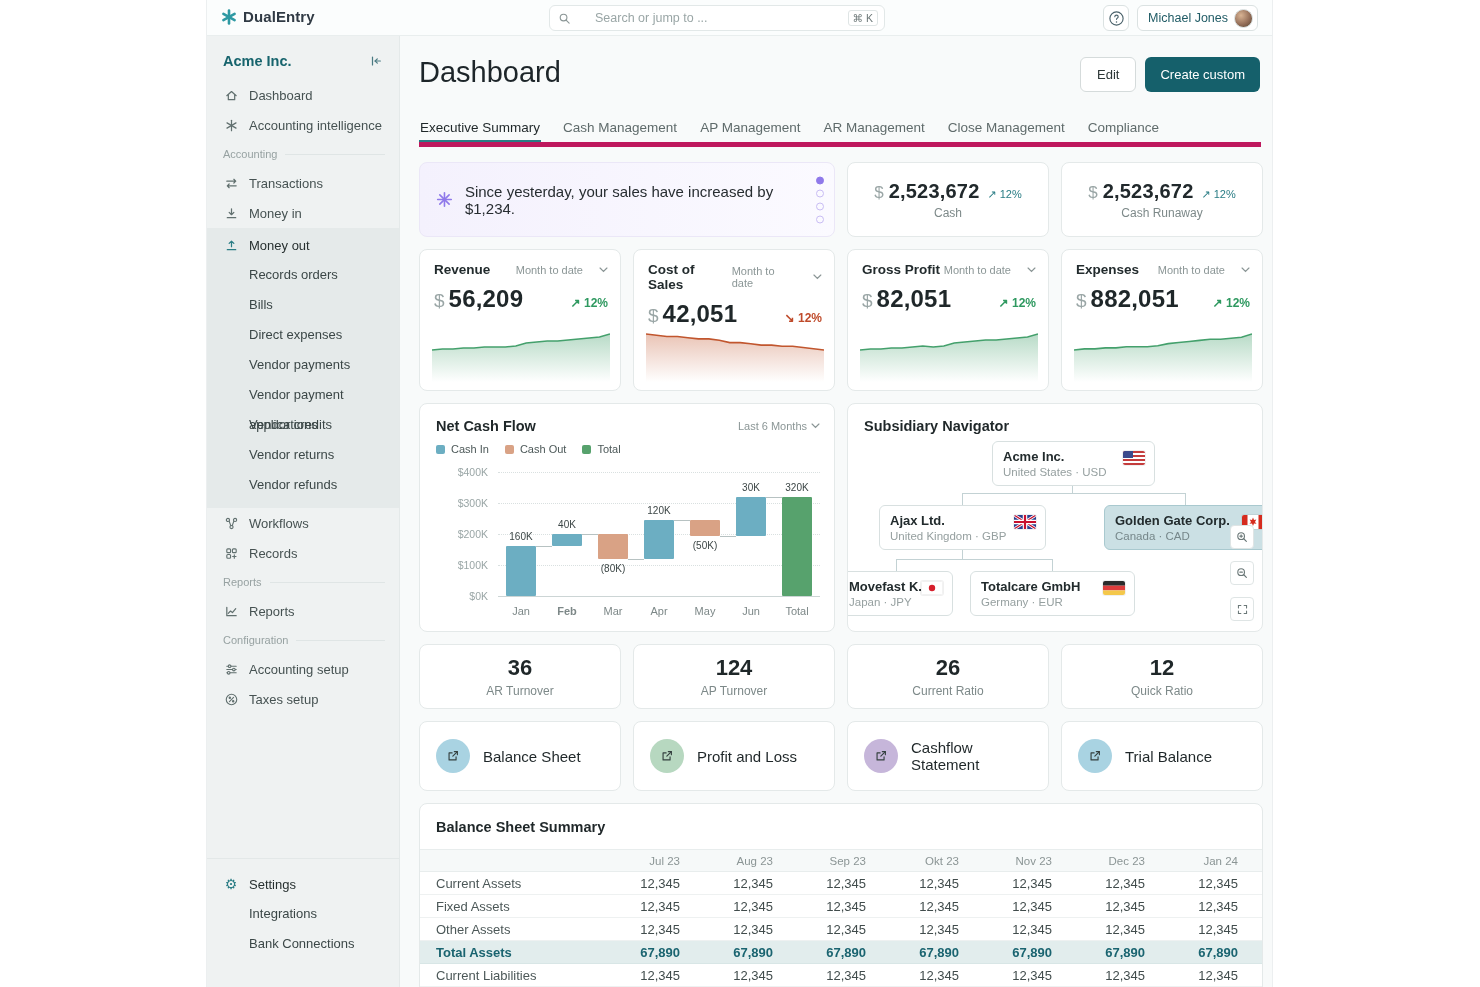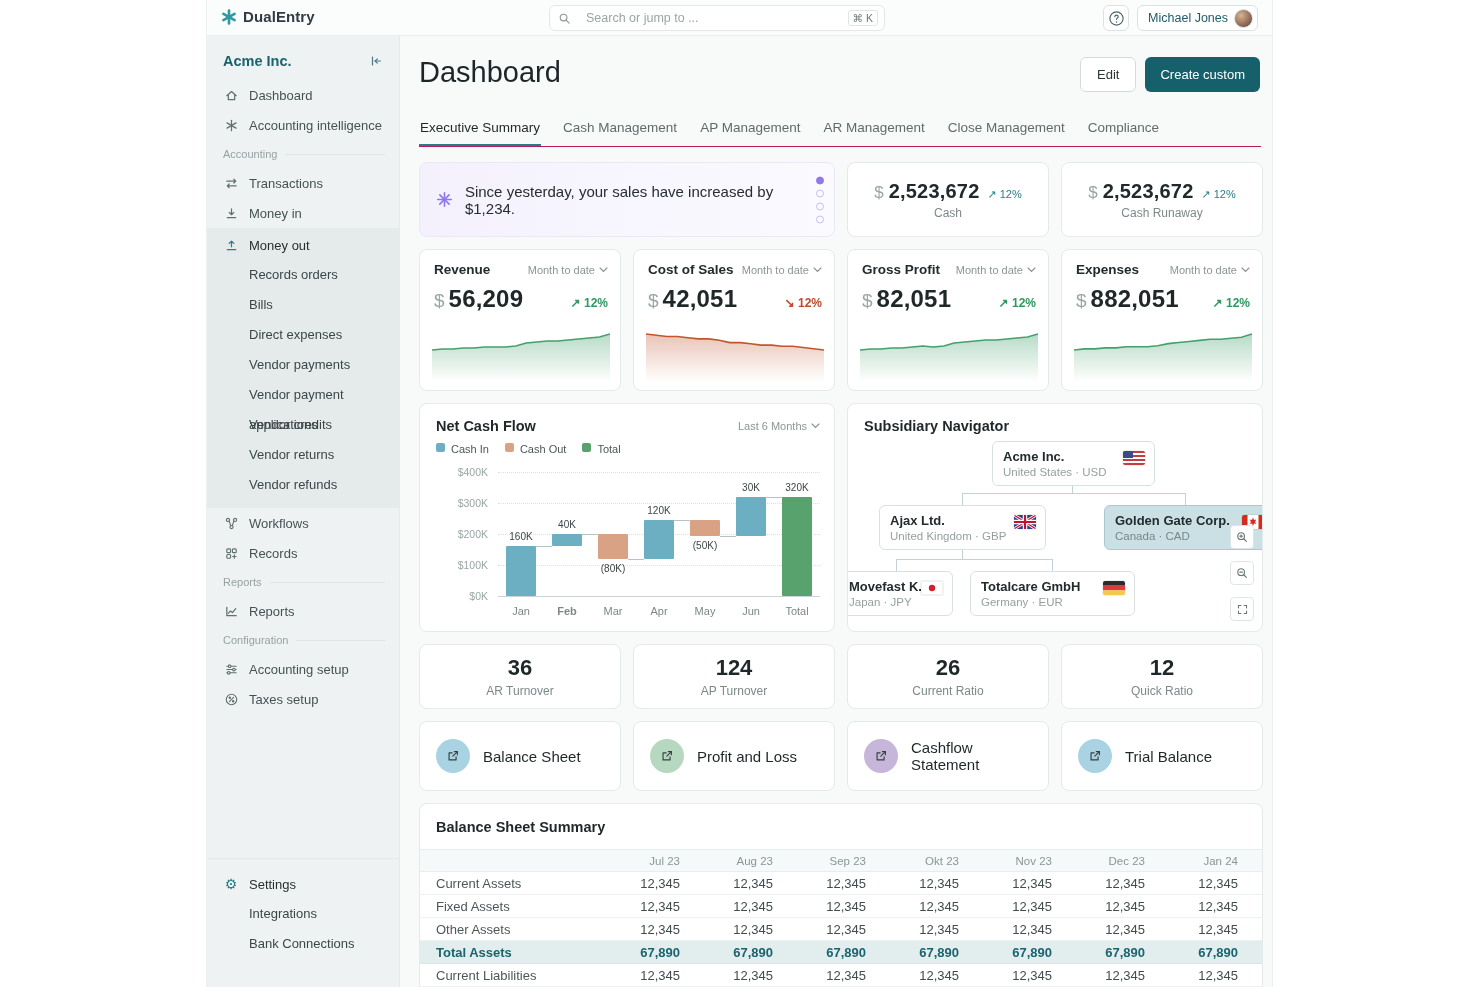--- a/index.html
+++ b/index.html
@@ -9,21 +9,21 @@
   .app{position:absolute;left:206px;top:0;width:1067px;height:987px;background:#f8fafa;
     border-left:1px solid #eceff0;border-right:1px solid #eceff0;}
 
   
   .topbar{position:absolute;left:0;top:0;width:100%;height:36px;background:#fbfdfd;
     border-bottom:1px solid #e9eeee;z-index:5;}
   .logo{position:absolute;left:14px;top:8px;display:flex;align-items:center;gap:6px;cursor:pointer;}
   .logo-text{font-size:15px;font-weight:bold;color:#303a44;letter-spacing:.1px;}
   .search{position:absolute;left:342px;top:5px;width:336px;height:26px;background:#fff;
     border:1px solid #e2e8e8;border-radius:6px;display:flex;align-items:center;padding:0 6px 0 8px;cursor:text;}
-  .search .ph{flex:1;font-size:12.5px;color:#9aa6a6;margin-left:15px;}
+  .search .ph{flex:1;font-size:12.5px;color:#9aa6a6;margin-left:24px;}
   .kbd{font-size:10.5px;color:#6d7878;border:1px solid #dfe5e5;border-radius:3px;
     padding:1px 4px;background:#fff;}
   .tb-right{position:absolute;right:14px;top:5px;display:flex;align-items:center;gap:8px;}
   .help-btn{width:26px;height:26px;border:1px solid #dbe2e2;background:#fff;border-radius:6px;
     display:flex;align-items:center;justify-content:center;cursor:pointer;padding:0;}
   .user-btn{height:26px;border:1px solid #dbe2e2;background:#fff;border-radius:6px;display:flex;
     align-items:center;gap:6px;padding:0 4px 0 10px;cursor:pointer;}
   .user-btn span.uname{font-size:12.5px;color:#215c66;}
   .avatar{width:19px;height:19px;border-radius:50%;
     background:radial-gradient(circle at 35% 32%, #d8b393 0%, #96705a 55%, #54402f 100%);
@@ -50,21 +50,21 @@
   .gear-glyph{font-size:14px;line-height:14px;color:#2a7d85;}
 
   
   .main{position:absolute;left:193px;top:36px;right:0;bottom:0;overflow:hidden;background:#f8fafa;}
   .page-title{position:absolute;left:19px;top:20px;margin:0;font-size:29px;font-weight:500;color:#1d2529;}
   .head-actions{position:absolute;right:12px;top:21px;display:flex;gap:9px;padding-left:22px;}
   .btn-edit{height:35px;padding:0 16px;border:1px solid #d5dbdb;background:#fff;border-radius:6px;
     font-size:13px;color:#2c3636;cursor:pointer;font-family:inherit;}
   .btn-create{height:35px;padding:0 15px;border:none;background:#15606b;border-radius:6px;
     font-size:13px;color:#fff;cursor:pointer;font-family:inherit;}
-  .tabs{position:absolute;left:19px;right:11px;top:82px;height:29px;border-bottom:1px solid #be185d;
+  .tabs{position:absolute;left:19px;right:11px;top:82px;height:29px;border-bottom:5px solid #be185d;
     display:flex;gap:21px;}
   .tab{font-size:13.5px;color:#5f6b6b;padding:2px 1px 10px 1px;cursor:pointer;white-space:nowrap;}
   .tab.active{color:#1f2729;border-bottom:2px solid #2a7d85;}
 
   .content{position:absolute;left:19px;top:126px;width:844px;display:grid;
     grid-template-columns:repeat(4,1fr);gap:12px;grid-auto-rows:min-content;}
   .card{background:#fff;border:1px solid #e4e9e9;border-radius:8px;position:relative;}
 
   
   .banner{grid-column:span 2;height:75px;display:flex;align-items:center;padding:0 46px 0 16px;
@@ -80,34 +80,34 @@
   .kpi-line{display:flex;align-items:baseline;gap:5px;}
   .kpi-cur{font-size:17px;color:#9aa6a6;}
   .kpi-num{font-size:20px;font-weight:bold;color:#21292c;letter-spacing:.2px;text-align:center;}
   .kpi-delta{font-size:11px;color:#2a7d85;margin-left:3px;}
   .kpi-label{font-size:12px;color:#7d8989;}
 
   
   .metric{height:142px;overflow:hidden;}
   .m-head{display:flex;align-items:center;justify-content:space-between;padding:12px 12px 0 14px;}
   .m-title{font-size:13.5px;font-weight:bold;color:#222b2d;}
-  .m-range{font-size:11px;color:#8b9696;display:flex;align-items:center;gap:4px;cursor:pointer;}
+  .m-range{font-size:11px;color:#8b9696;display:flex;align-items:center;gap:16px;cursor:pointer;}
   .m-val{display:flex;align-items:baseline;padding:8px 12px 0 14px;}
   .m-cur{font-size:19px;color:#9aa6a6;margin-right:4px;}
   .m-num{font-size:24px;font-weight:bold;color:#1f2729;letter-spacing:.2px;}
   .m-delta{margin-left:auto;font-size:12px;font-weight:bold;}
   .spark{position:absolute;left:12px;right:12px;bottom:8px;height:58px;}
 
   
   .ncf{grid-column:span 2;height:229px;overflow:hidden;}
   .panel-head{display:flex;align-items:center;justify-content:space-between;padding:14px 14px 0 16px;}
   .panel-title{font-size:14.5px;font-weight:bold;color:#1f2729;}
   .range-dd{font-size:11px;color:#8b9696;display:flex;align-items:center;gap:4px;cursor:pointer;}
   .legend{display:flex;gap:16px;padding:9px 0 0 16px;}
-  .lg-item{display:flex;align-items:flex-start;gap:6px;font-size:11px;color:#4c5858;}
+  .lg-item{display:flex;align-items:center;gap:6px;font-size:11px;color:#4c5858;}
   .lg-sw{width:9px;height:9px;border-radius:2px;}
   .wf{position:absolute;left:0;top:0;right:0;bottom:0;}
   .wf-grid{position:absolute;height:0;border-top:1px dotted #d9e0e0;}
   .wf-grid.zero{border-top:1px solid #ccd5d5;}
   .wf-ytick{position:absolute;width:68px;text-align:right;font-size:10.5px;color:#9aa6a6;}
   .wf-bar{position:absolute;border-radius:1px;}
   .wf-conn{position:absolute;height:1px;background:#b7c2c2;}
   .wf-vlabel{position:absolute;width:46px;text-align:center;font-size:10px;color:#3c4646;}
   .wf-xlabel{position:absolute;width:46px;text-align:center;font-size:11px;color:#7d8888;}
 

